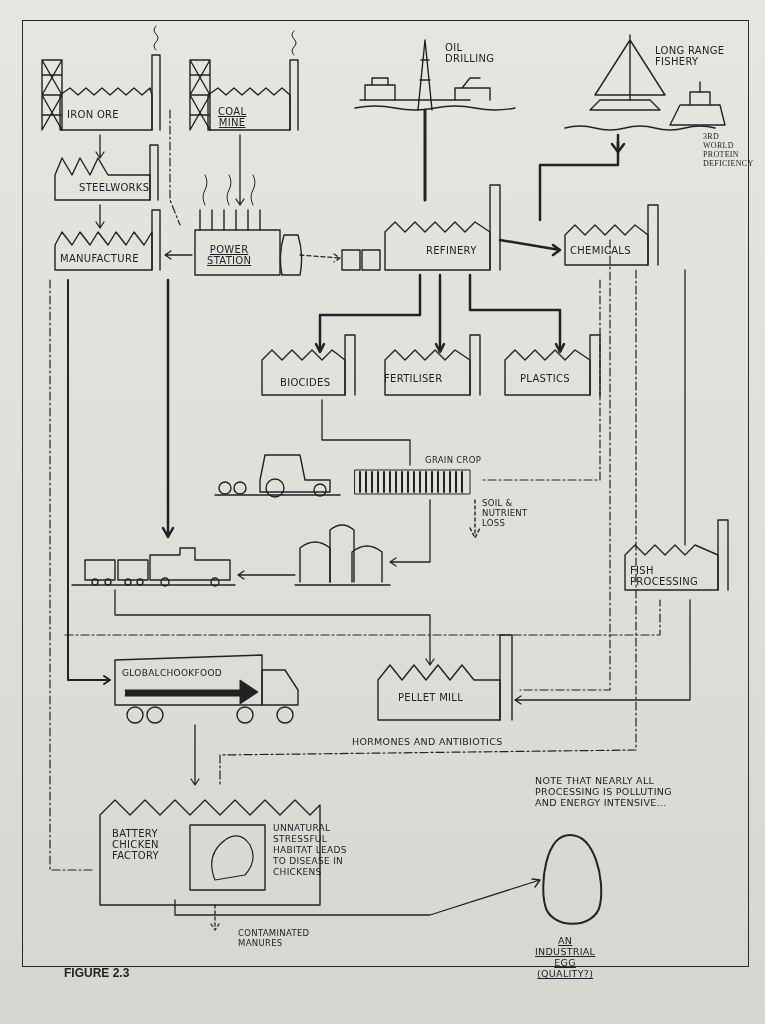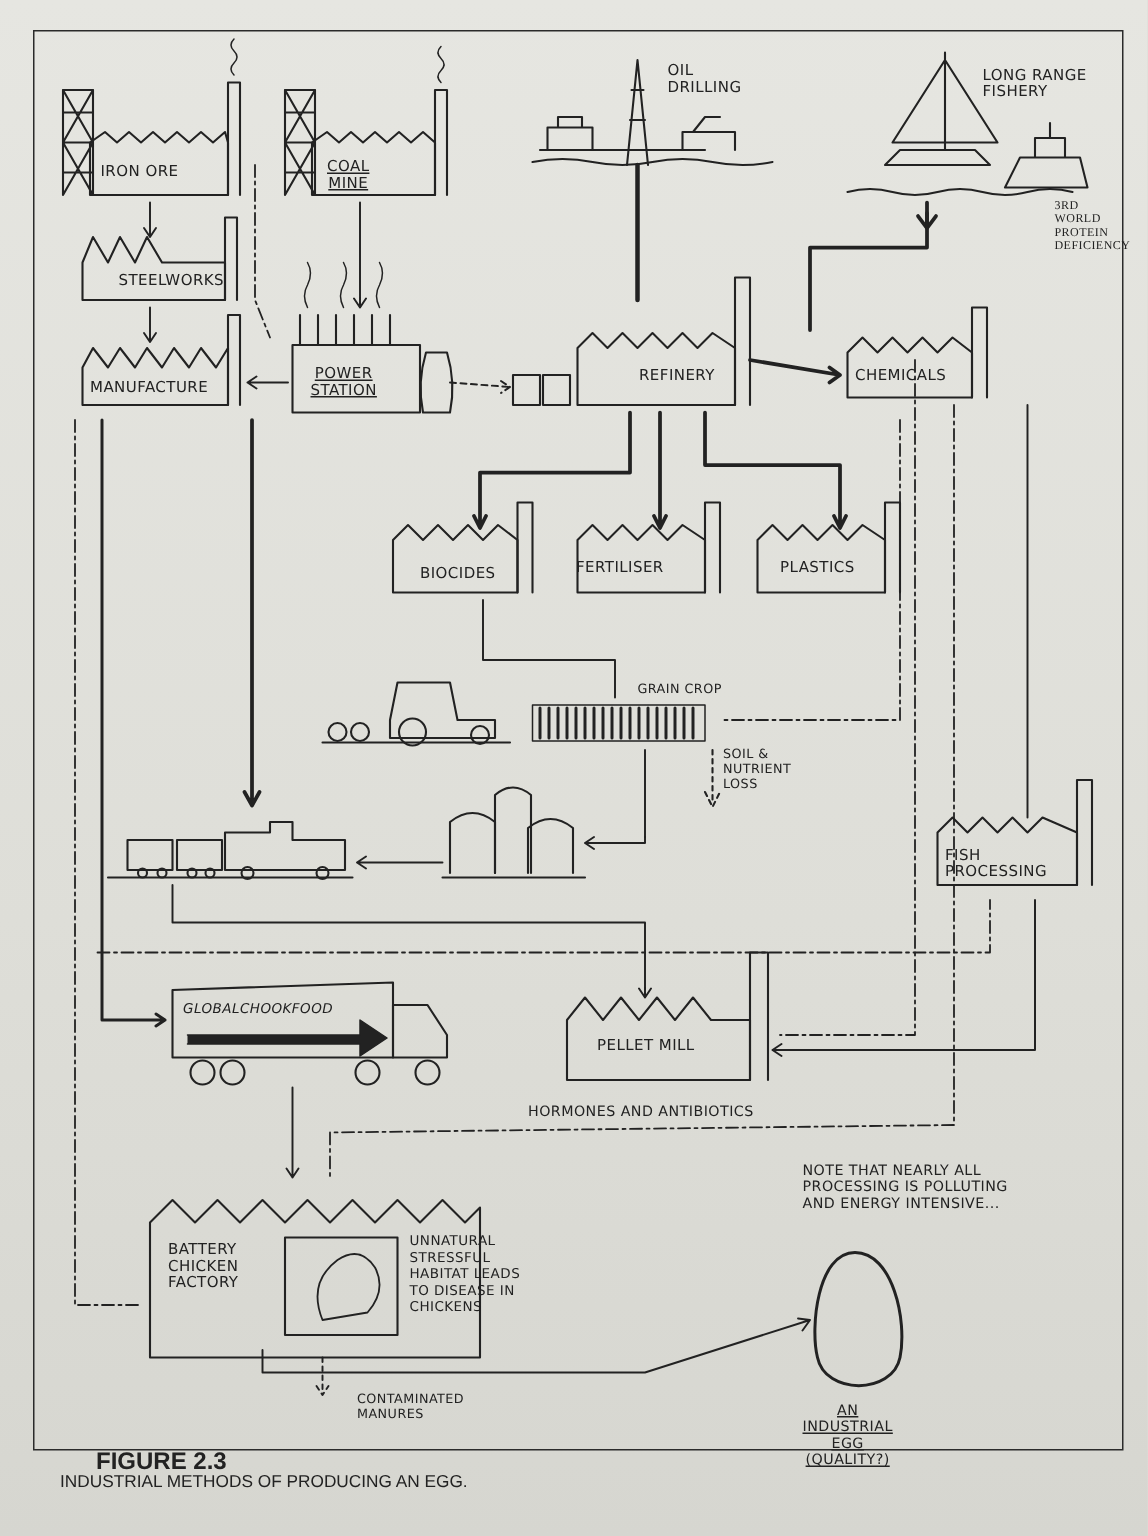--- a/index.html
+++ b/index.html
@@ -3,21 +3,21 @@
 <meta charset="utf-8">
 <style>
   html,body{margin:0;padding:0;}
   body{width:765px;height:1024px;background:#dcdcd6;font-family:"DejaVu Sans",sans-serif;overflow:hidden;position:relative;}
   #page{position:absolute;left:0;top:0;width:765px;height:1024px;background:linear-gradient(180deg,#e6e6e1 0%,#deded8 60%,#d6d6d0 100%);}
   #frame{position:absolute;left:22px;top:20px;width:725px;height:945px;border:1.5px solid #2a2a2a;}
   svg#diagram{position:absolute;left:0;top:0;}
   .lbl{position:absolute;font-family:"DejaVu Sans",sans-serif;font-size:10px;color:#222;text-transform:uppercase;letter-spacing:0.3px;line-height:11px;white-space:pre-line;}
   .lbl.c{text-align:center;text-decoration:underline;}
   .cap{position:absolute;left:40px;font-family:"Liberation Sans",sans-serif;color:#222;}
-  .cap1{top:966px;font-size:16px;font-weight:bold;padding-left:24px;}
+  .cap1{top:966px;font-size:12px;font-weight:bold;padding-left:24px;}
   .cap2{top:982px;font-size:11.5px;}
 </style>
 </head>
 <body>
 
 <div id="page">
   <div id="frame"></div>
 
   <svg id="diagram" width="765" height="1024" viewBox="0 0 765 1024" fill="none" stroke="#222" stroke-width="1.4" stroke-linecap="round" stroke-linejoin="round">
 
@@ -208,21 +208,21 @@
   <div class="lbl" style="left:570px;top:245px;">CHEMICALS</div>
   <div class="lbl" style="left:280px;top:377px;">BIOCIDES</div>
   <div class="lbl" style="left:384px;top:373px;">FERTILISER</div>
   <div class="lbl" style="left:520px;top:373px;">PLASTICS</div>
   <div class="lbl" style="left:425px;top:455px;font-size:8.5px;">GRAIN CROP</div>
   <div class="lbl" style="left:482px;top:498px;font-size:8.5px;line-height:10px;">SOIL &amp;
 NUTRIENT
 LOSS</div>
   <div class="lbl" style="left:630px;top:565px;">FISH
 PROCESSING</div>
-  <div class="lbl" style="left:122px;top:668px;font-style:italic;font-size:9px;">GLOBALCHOOKFOOD</div>
+  <div class="lbl" style="left:122px;top:668px;font-size:9px;">GLOBALCHOOKFOOD</div>
   <div class="lbl" style="left:398px;top:692px;">PELLET MILL</div>
   <div class="lbl" style="left:352px;top:736px;font-size:9.5px;">HORMONES AND ANTIBIOTICS</div>
   <div class="lbl" style="left:535px;top:775px;font-size:9.5px;">NOTE THAT NEARLY ALL
 PROCESSING IS POLLUTING
 AND ENERGY INTENSIVE...</div>
   <div class="lbl" style="left:112px;top:828px;">BATTERY
 CHICKEN
 FACTORY</div>
   <div class="lbl" style="left:273px;top:823px;font-size:9px;line-height:11px;">UNNATURAL
 STRESSFUL
@@ -230,14 +230,13 @@
 TO DISEASE IN
 CHICKENS</div>
   <div class="lbl" style="left:238px;top:928px;font-size:8.5px;line-height:10px;">CONTAMINATED
 MANURES</div>
   <div class="lbl c" style="left:535px;top:935px;font-size:9.5px;">AN
 INDUSTRIAL
 EGG
 (QUALITY?)</div>
 
   <div class="cap cap1">FIGURE 2.3</div>
-  <div class="cap cap2">INDUSTRIAL METHODS OF PRODUCING AN EGG.</div>
 </div>
 
 </body></html>

